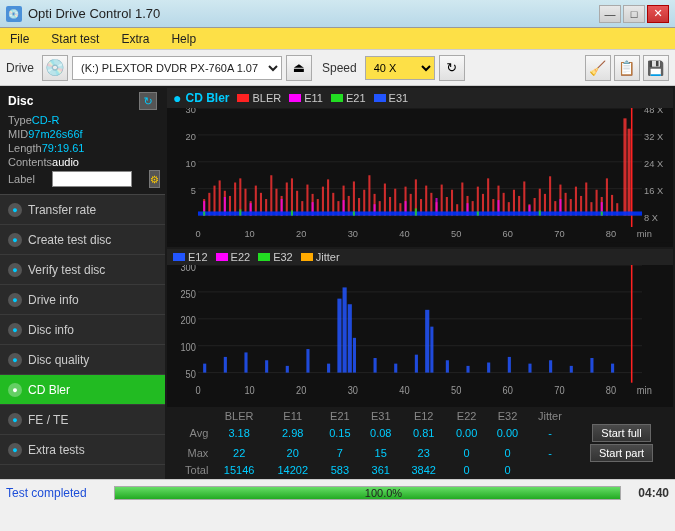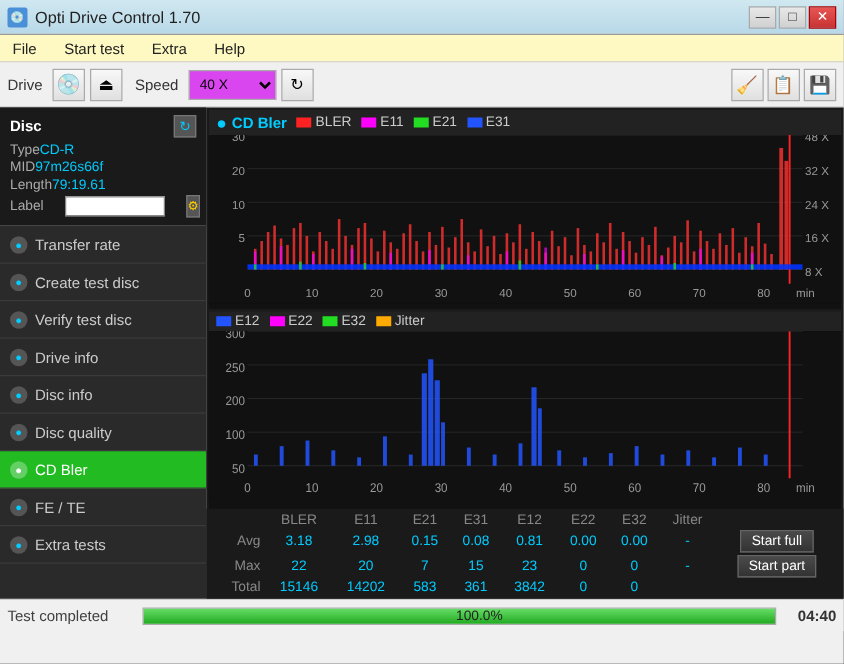--- a/index.html
+++ b/index.html
@@ -54,21 +54,21 @@
       display: flex;
       align-items: center;
       justify-content: center;
       font-size: 11px;
       color: #333;
     }
     .title-btn.close { background: linear-gradient(to bottom, #e85555, #c83333); color: white; border-color: #a00; }
 
     
     #menubar {
-      background: #fef9c3;
+      background: #fde047;
       height: 22px;
       display: flex;
       align-items: center;
       padding: 0 4px;
       border-bottom: 1px solid #ccc;
       gap: 10px;
     }
     .menu-item {
       padding: 2px 6px;
       cursor: pointer;
@@ -101,21 +101,21 @@
       height: 26px;
       border: 1px solid #aaa;
       background: linear-gradient(to bottom, #f8f8f8, #e0e0e0);
       cursor: pointer;
       display: flex;
       align-items: center;
       justify-content: center;
       font-size: 13px;
     }
     .speed-select {
-      background: #d946ef;
+      background: #fde047;
       border: 1px solid #aaa;
       height: 24px;
       padding: 0 4px;
       font-size: 11px;
       width: 70px;
     }
     #main-container {
       display: flex;
       height: calc(531px - 28px - 22px - 36px - 26px - 26px);
     }
@@ -338,21 +338,21 @@
     #statusbar {
       height: 26px;
       background: #f0f0f0;
       border-top: 1px solid #ccc;
       display: flex;
       align-items: center;
       padding: 0 6px;
       gap: 8px;
     }
     #status-text {
-      color: #404040;
+      color: #1d4ed8;
       font-size: 12px;
       min-width: 100px;
     }
     #progress-container {
       flex: 1;
       height: 14px;
       background: #ddd;
       border: 1px solid #aaa;
       position: relative;
     }
@@ -404,20 +404,23 @@
 <div id="menubar">
   <span class="menu-item">File</span>
   <span class="menu-item">Start test</span>
   <span class="menu-item">Extra</span>
   <span class="menu-item">Help</span>
 </div>
 
 <div id="toolbar">
   <span class="toolbar-label">Drive</span>
   <div class="toolbar-icon-btn" style="font-size:16px;">💿</div>
+  <select class="drive-select">
+    <option>(K:)  PLEXTOR DVDR  PX-760A 1.07</option>
+  </select>
   <div class="toolbar-icon-btn" title="Eject">⏏</div>
   <span class="toolbar-label" style="margin-left:6px;">Speed</span>
   <select class="speed-select">
     <option>40 X</option>
   </select>
   <div class="toolbar-icon-btn">↻</div>
   <div style="margin-left:auto; display:flex; gap:3px;">
     <div class="toolbar-icon-btn" style="color:#e55; font-size:14px;">🧹</div>
     <div class="toolbar-icon-btn" style="color:#5a5; font-size:14px;">📋</div>
     <div class="toolbar-icon-btn" style="color:#55e; font-size:14px;">💾</div>
@@ -437,20 +440,24 @@
         <span class="disc-key">Type</span>
         <span class="disc-val">CD-R</span>
       </div>
       <div class="disc-row">
         <span class="disc-key">MID</span>
         <span class="disc-val">97m26s66f</span>
       </div>
       <div class="disc-row">
         <span class="disc-key">Length</span>
         <span class="disc-val">79:19.61</span>
+      </div>
+      <div class="disc-row">
+        <span class="disc-key">Contents</span>
+        <span class="disc-val white">audio</span>
       </div>
       <div id="label-row">
         <span class="disc-key">Label</span>
         <input id="label-input" type="text" style="">
         <div id="label-icon-btn">⚙</div>
       </div>
     </div>
 
     <div class="sidebar-nav" id="sidebar-nav-container">
     <div class="nav-item">

